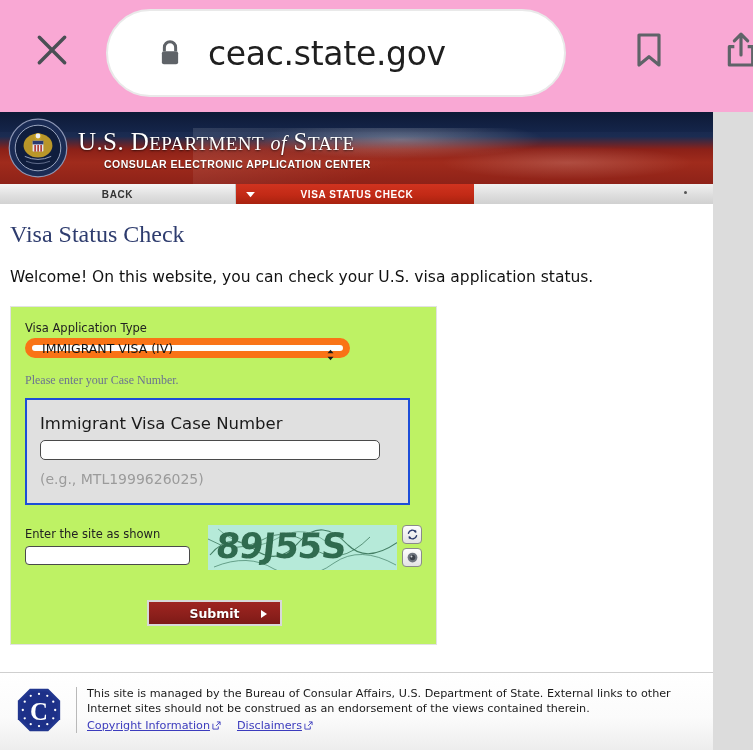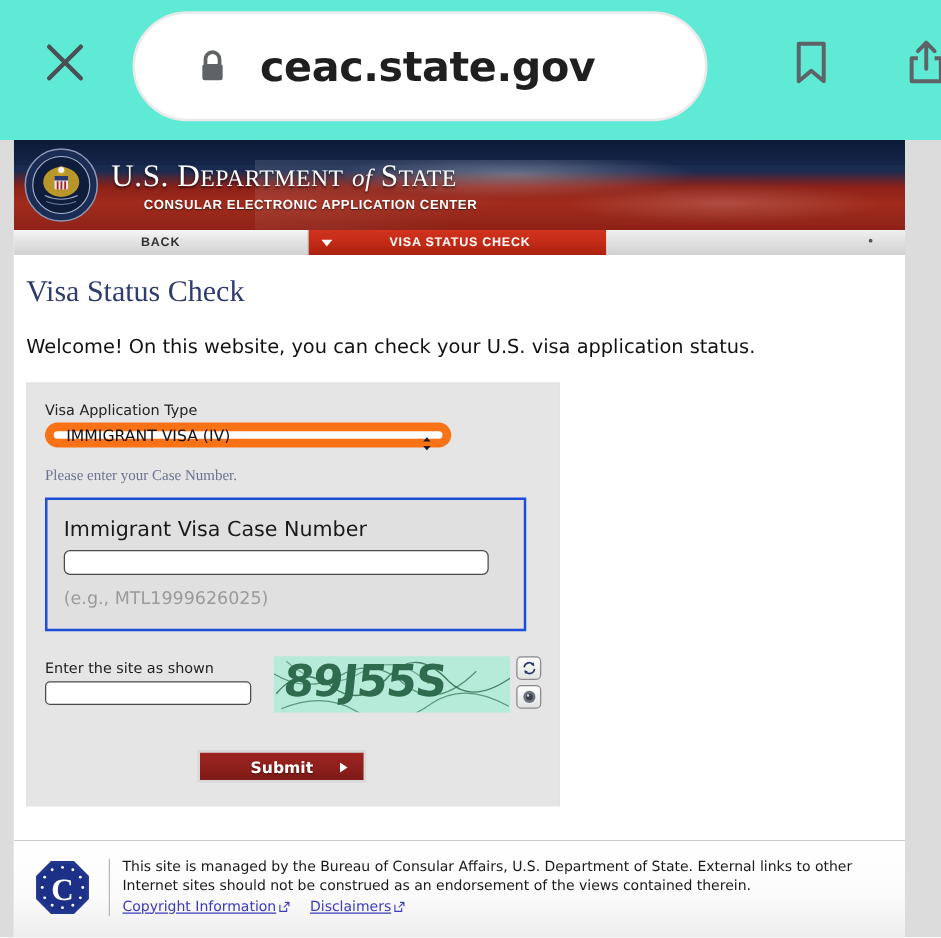--- a/index.html
+++ b/index.html
@@ -8,22 +8,22 @@
     width: 753px; height: 750px;
     background: #ffffff;
     font-family: "Liberation Sans", sans-serif;
     overflow: hidden;
   }
 
   
   .browser-bar {
     position: relative;
     width: 753px; height: 112px;
-    background: #5eead4;
-    display: flex; align-items: center; font-weight: bold;
+    background: #f9a8d4;
+    display: flex; align-items: center;
   }
   .chrome-close {
     position: absolute; left: 30px; top: 28px;
     width: 44px; height: 44px;
     display: flex; align-items: center; justify-content: center;
   }
   .chrome-close svg { width: 38px; height: 38px; }
   .url-pill {
     position: absolute; left: 106px; top: 9px;
     width: 460px; height: 88px;
@@ -57,21 +57,20 @@
     position: relative;
     width: 753px; height: 638px;
     background: #dcdcdc;
     overflow: hidden;
   }
   .page {
     position: absolute; left: 0; top: 0;
     width: 713px; height: 638px;
     background: #ffffff;
     overflow: hidden;
-    margin-left: 11px;
   }
 
   
   .site-header {
     position: relative;
     width: 713px; height: 72px;
     background: linear-gradient(180deg,#11203f 0%, #16264a 18%, #1b2c52 34%, #8c2118 52%, #a02b1c 70%, #8e2218 100%);
     overflow: hidden;
   }
   .banner-stripe {
@@ -165,21 +164,21 @@
     color: #111;
     margin: 20px 0 0 0;
     font-family: "DejaVu Sans", sans-serif;
   }
 
   
   .form-panel {
     position: relative;
     margin-top: 20px;
     width: 427px;
-    background: #e5e5e5;
+    background: #bef264;
     border: 1px solid #e2e2e2;
     padding: 14px 14px 18px 14px;
     min-height: 325px;
   }
   .field-label {
     font-size: 11.5px;
     color: #222;
     margin-bottom: 3px;
     font-family: "DejaVu Sans", sans-serif;
   }

